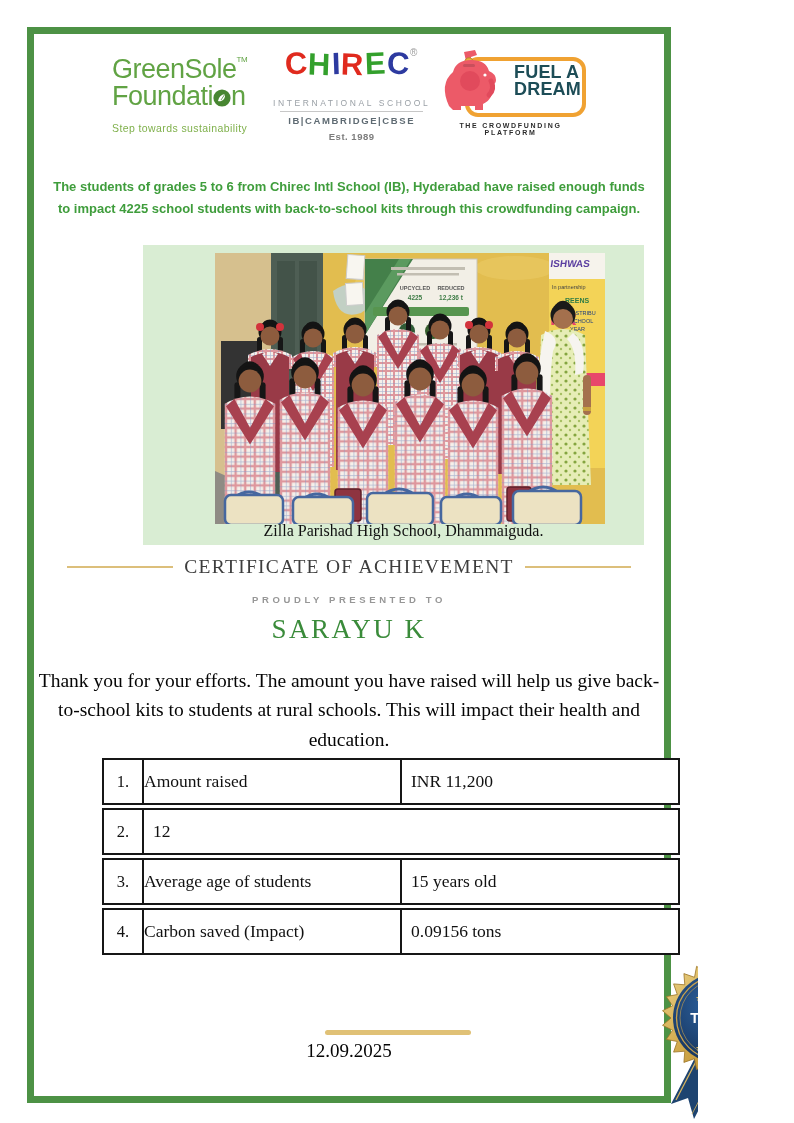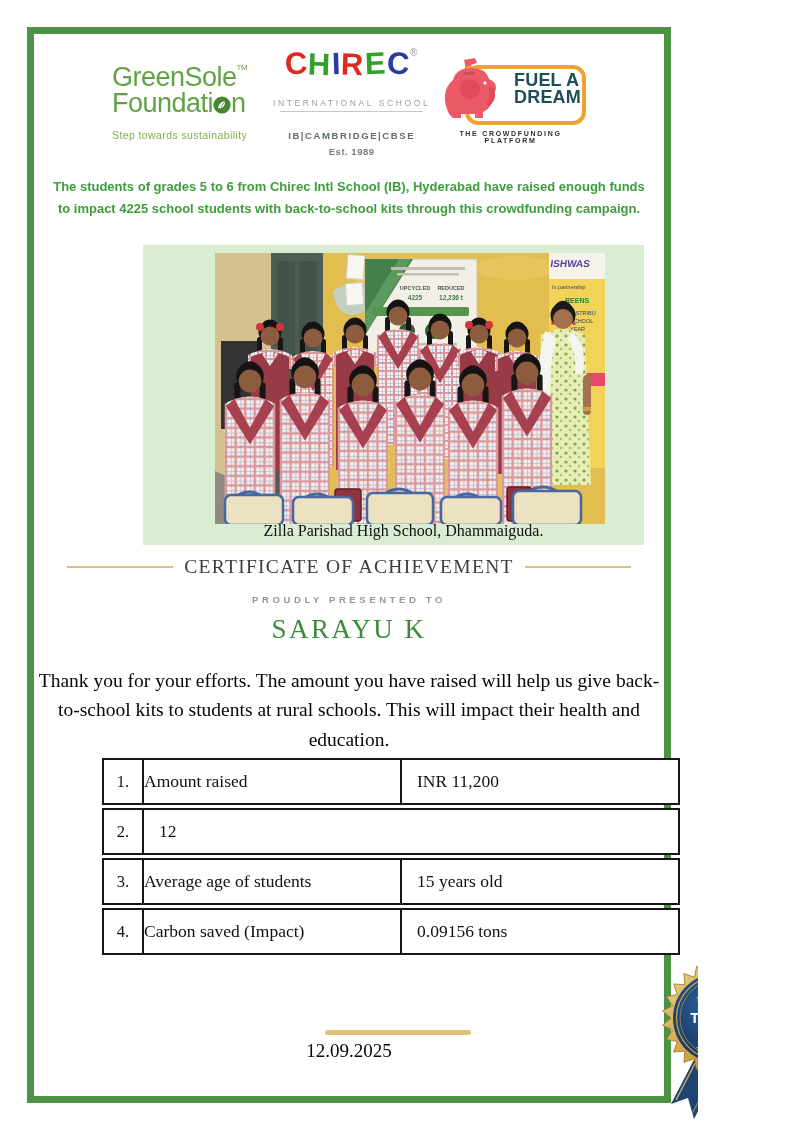--- a/index.html
+++ b/index.html
@@ -22,21 +22,21 @@
   .ch-name span{display:inline-block;}
   .ch-l0{transform:rotate(-3deg);}
   .ch-l1{transform:rotate(2deg) translateY(1px);}
   .ch-l2{transform:rotate(-2deg);}
   .ch-l3{transform:rotate(2deg) translateY(1px);}
   .ch-l4{transform:rotate(-2deg);}
   .ch-l5{transform:rotate(3deg);}
   .ch-reg{font-size:10px;color:#9a9a9a;vertical-align:18px;font-weight:400;}
   .ch-sub1{font-size:8.5px;color:#9aa0a6;letter-spacing:2.6px;margin-top:19px;}
   .ch-div{height:1px;background:#c7c7c7;margin:3px 12px 0 12px;}
-  .ch-sub2{font-size:9.5px;color:#5f6b73;font-weight:bold;letter-spacing:1.6px;margin-top:18px;}
+  .ch-sub2{font-size:9.5px;color:#5f6b73;font-weight:bold;letter-spacing:1.6px;margin-top:3px;}
   .ch-sub3{font-size:9.5px;color:#7c7c7c;font-weight:bold;margin-top:5px;letter-spacing:0.5px;}
 
   .fd{width:172px;text-align:center;font-family:"Liberation Sans",sans-serif;}
   .fd-box{position:relative;height:64px;}
   .fd-frame{position:absolute;left:30px;top:3px;right:0;height:52px;border:4px solid #f0a232;border-radius:13px;}
   .fd-text{position:absolute;right:5px;top:10px;text-align:left;font-weight:800;
         color:#1d4d57;font-size:18px;line-height:0.95;letter-spacing:0.2px;}
   .fd-eleph{position:absolute;left:-2px;top:-6px;}
   .fd-tag{font-size:7px;letter-spacing:1.7px;color:#2d2d2d;font-weight:bold;margin-top:4px;}
 
@@ -67,21 +67,21 @@
         font-size:19.5px;line-height:1.5;color:#050505;}
 
   
   .impact-table{position:absolute;left:102px;top:758px;width:578px;}
   .t-row{display:flex;align-items:stretch;border:2px solid #161616;margin-bottom:3px;
         height:43px;background:#fff;}
   .t-num{width:38px;border-right:2px solid #161616;display:flex;align-items:center;
         justify-content:center;font-size:16.5px;}
   .t-label{width:256px;border-right:2px solid #161616;display:flex;align-items:center;
         padding-left:0;font-size:17.5px;}
-  .t-value{flex:1;display:flex;align-items:center;padding-left:15px;font-size:17.5px;}
+  .t-value{flex:1;display:flex;align-items:center;padding-left:9px;font-size:17.5px;}
 
   
   .date-rule{position:absolute;top:1030px;left:325px;width:146px;height:5px;border-radius:3px;background:#e0c176;}
   .cert-date{position:absolute;top:1040px;left:0;right:0;text-align:center;font-size:19px;color:#050505;}
   .badge{position:absolute;left:642px;top:954px;}
 </style>
 </head>
 <body>
 
 <div class="page">

